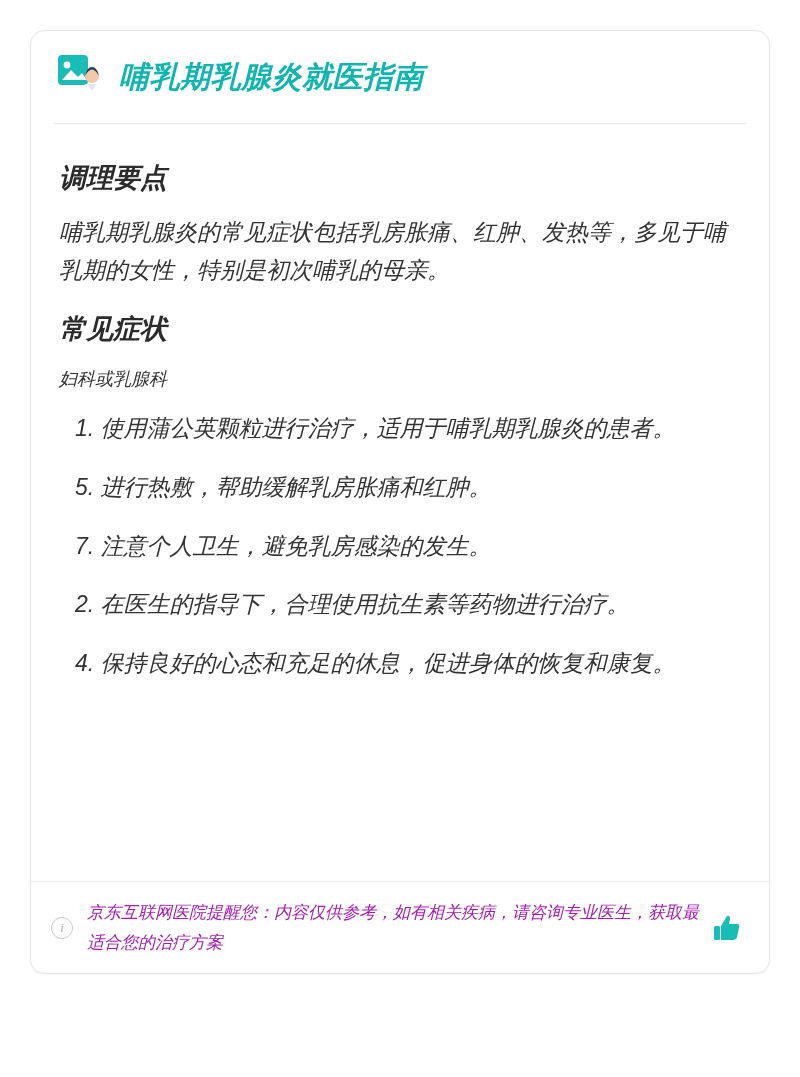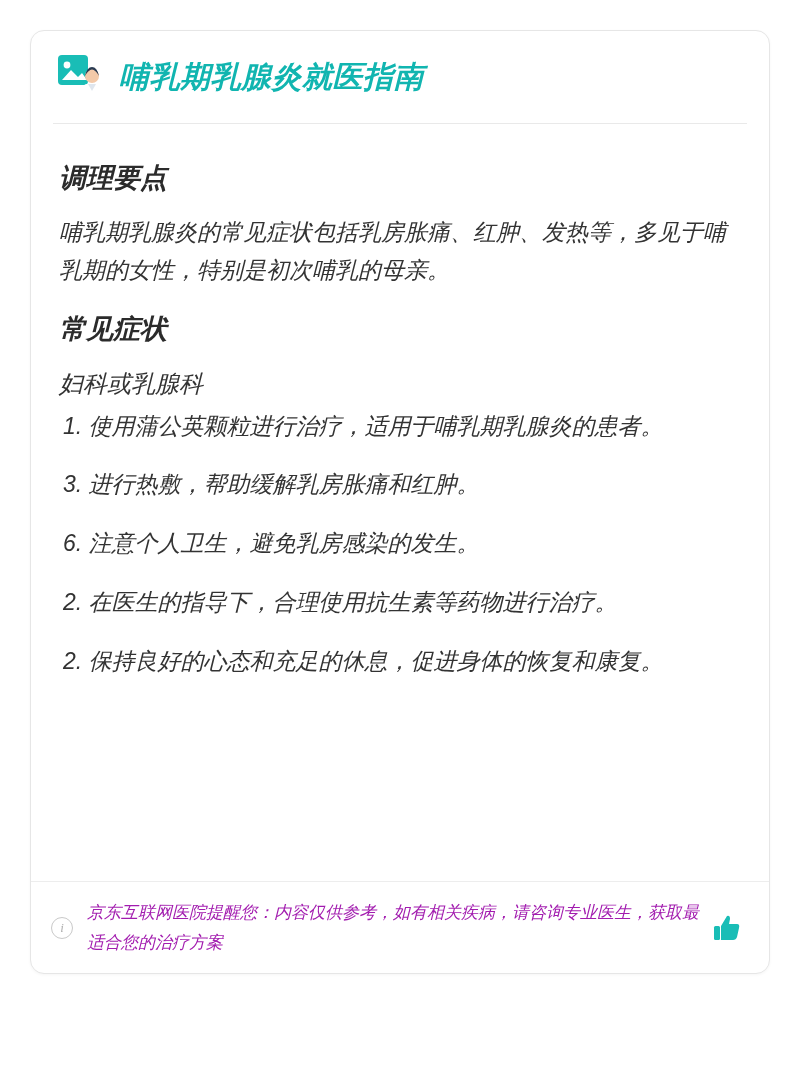--- a/index.html
+++ b/index.html
@@ -65,28 +65,28 @@
     margin: 24px 0 20px 0;
     line-height: 1.2;
   }
   p.body-text {
     font-size: 23px;
     line-height: 1.62;
     color: #333333;
     margin: 16px 0 6px 0;
   }
   p.plain-text {
-    font-size: 24px;
+    font-size: 18px;
     line-height: 1.6;
     color: #333333;
     margin: 0 0 4px 0;
   }
   ol.steps {
     list-style: none;
-    margin: 4px;
+    margin: 16px;
     padding: 0;
   }
   ol.steps li {
     font-size: 23px;
     line-height: 1.6;
     color: #333333;
     margin-bottom: 22px;
   }
   .footer {
     position: absolute;
@@ -153,24 +153,24 @@
   <div class="content">
 
     <h2 class="section-heading">调理要点</h2>
     <p class="body-text">哺乳期乳腺炎的常见症状包括乳房胀痛、红肿、发热等，多见于哺乳期的女性，特别是初次哺乳的母亲。</p>
 
     <h2 class="section-heading">常见症状</h2>
     <p class="plain-text">妇科或乳腺科</p>
 
     <ol class="steps">
       <li>1. 使用蒲公英颗粒进行治疗，适用于哺乳期乳腺炎的患者。</li>
-      <li>3. 进行热敷，帮助缓解乳房胀痛和红肿。</li>
-      <li>6. 注意个人卫生，避免乳房感染的发生。</li>
+      <li>5. 进行热敷，帮助缓解乳房胀痛和红肿。</li>
+      <li>7. 注意个人卫生，避免乳房感染的发生。</li>
       <li>2. 在医生的指导下，合理使用抗生素等药物进行治疗。</li>
-      <li>2. 保持良好的心态和充足的休息，促进身体的恢复和康复。</li>
+      <li>4. 保持良好的心态和充足的休息，促进身体的恢复和康复。</li>
     </ol>
 
   </div>
 
   <div class="footer">
     <div class="info-icon">i</div>
     <div class="footer-text">京东互联网医院提醒您：内容仅供参考，如有相关疾病，请咨询专业医生，获取最适合您的治疗方案</div>
     <span class="thumb">
       <svg width="40" height="40" viewBox="0 0 40 40" aria-hidden="true">
         <path d="M12 18 l6 -10 q3 -1 3 3 l-1 5 h8 q3 0 2 4 l-2 9 q-1 3 -4 3 h-12 z" fill="#19bdb6"></path>

